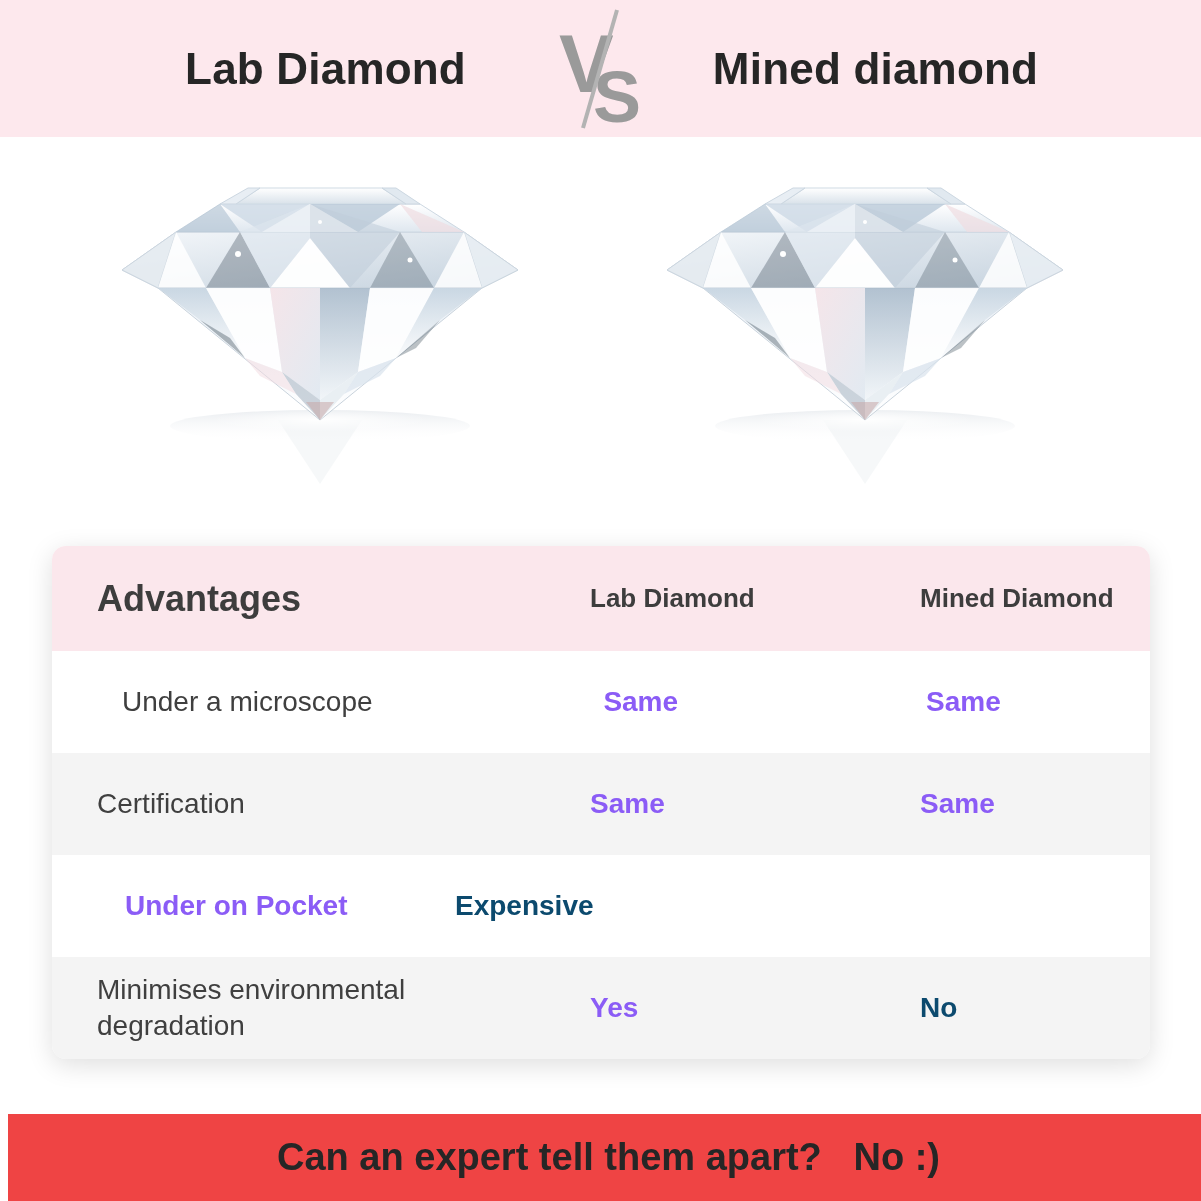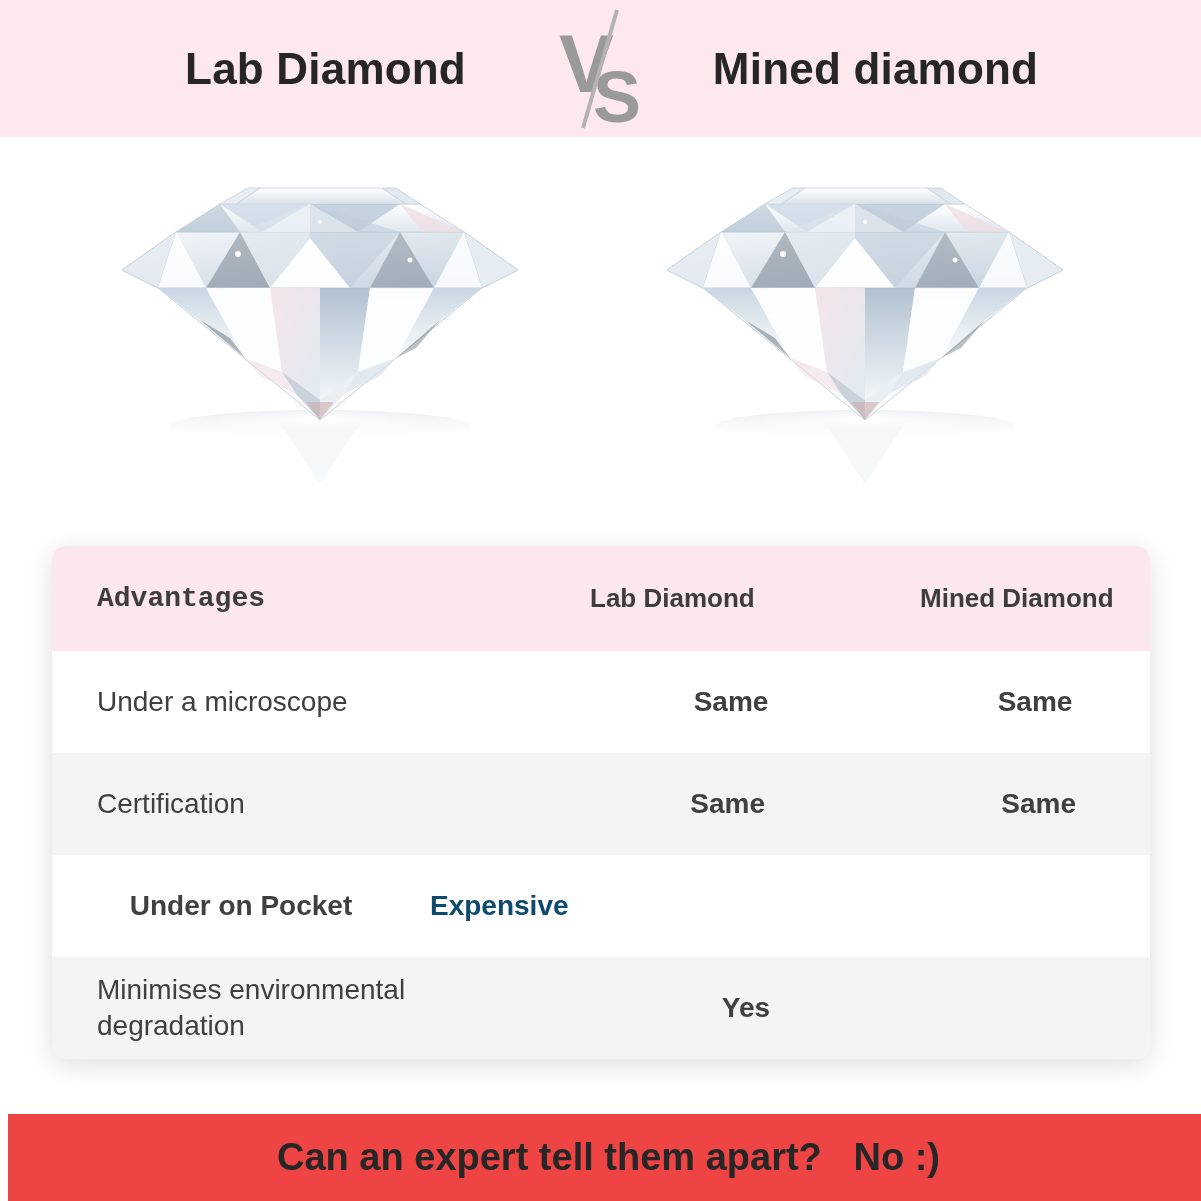--- a/index.html
+++ b/index.html
@@ -47,39 +47,39 @@
     overflow:hidden;
   }
   .thead{
     height:105px;background:#fbe7ec;
     display:flex;align-items:center;
     position:relative;
   }
   .trow{
     height:102px;display:flex;align-items:center;position:relative;
   }
-  .trow.odd{background:#ffffff;}
-  .trow.even{background:#f4f4f4;gap:15px;}
+  .trow.odd{background:#ffffff;padding-left:25px;}
+  .trow.even{background:#f4f4f4;}
 
   .c-label{
     width:490px;padding-left:45px;box-sizing:border-box;
     font-size:28px;color:#3f3f3f;line-height:1.30;
     font-weight:normal;
   }
   .c-val{
     width:330px;padding-left:48px;box-sizing:border-box;
     font-size:28px;font-weight:bold;
   }
   .c-val.second{width:278px;}
-  .val-good{color:#404040;text-align:center;}
+  .val-good{color:#8b5cf6;}
   .val-bad{color:#0c4a6e;}
 
   .head-title{
     width:490px;padding-left:45px;box-sizing:border-box;
-    font-size:28px;font-weight:bold;color:#3d3d3d;font-family:Liberation Mono, monospace;
+    font-size:36px;font-weight:bold;color:#3d3d3d;
   }
   .head-col{
     width:330px;padding-left:48px;box-sizing:border-box;
     font-size:26px;font-weight:bold;color:#3d3d3d;
   }
   .head-col.second{width:278px;}
 
   
   .vdiv{
     position:absolute;top:14px;bottom:14px;width:2px;
@@ -278,18 +278,19 @@
   </div>
 
   <div class="trow odd">
     <div class="c-val val-good">Under on Pocket</div>
     <div class="c-val second val-bad">Expensive</div>
   </div>
 
   <div class="trow even">
     <div class="c-label">Minimises environmental degradation</div>
     <div class="c-val val-good">Yes</div>
+    <div class="c-val second val-bad">No</div>
   </div>
 </div>
 
 <div class="bottom-banner">
   <div class="bottom-text">Can an expert tell them apart?   No :)</div>
 </div>
 
 </body></html>

